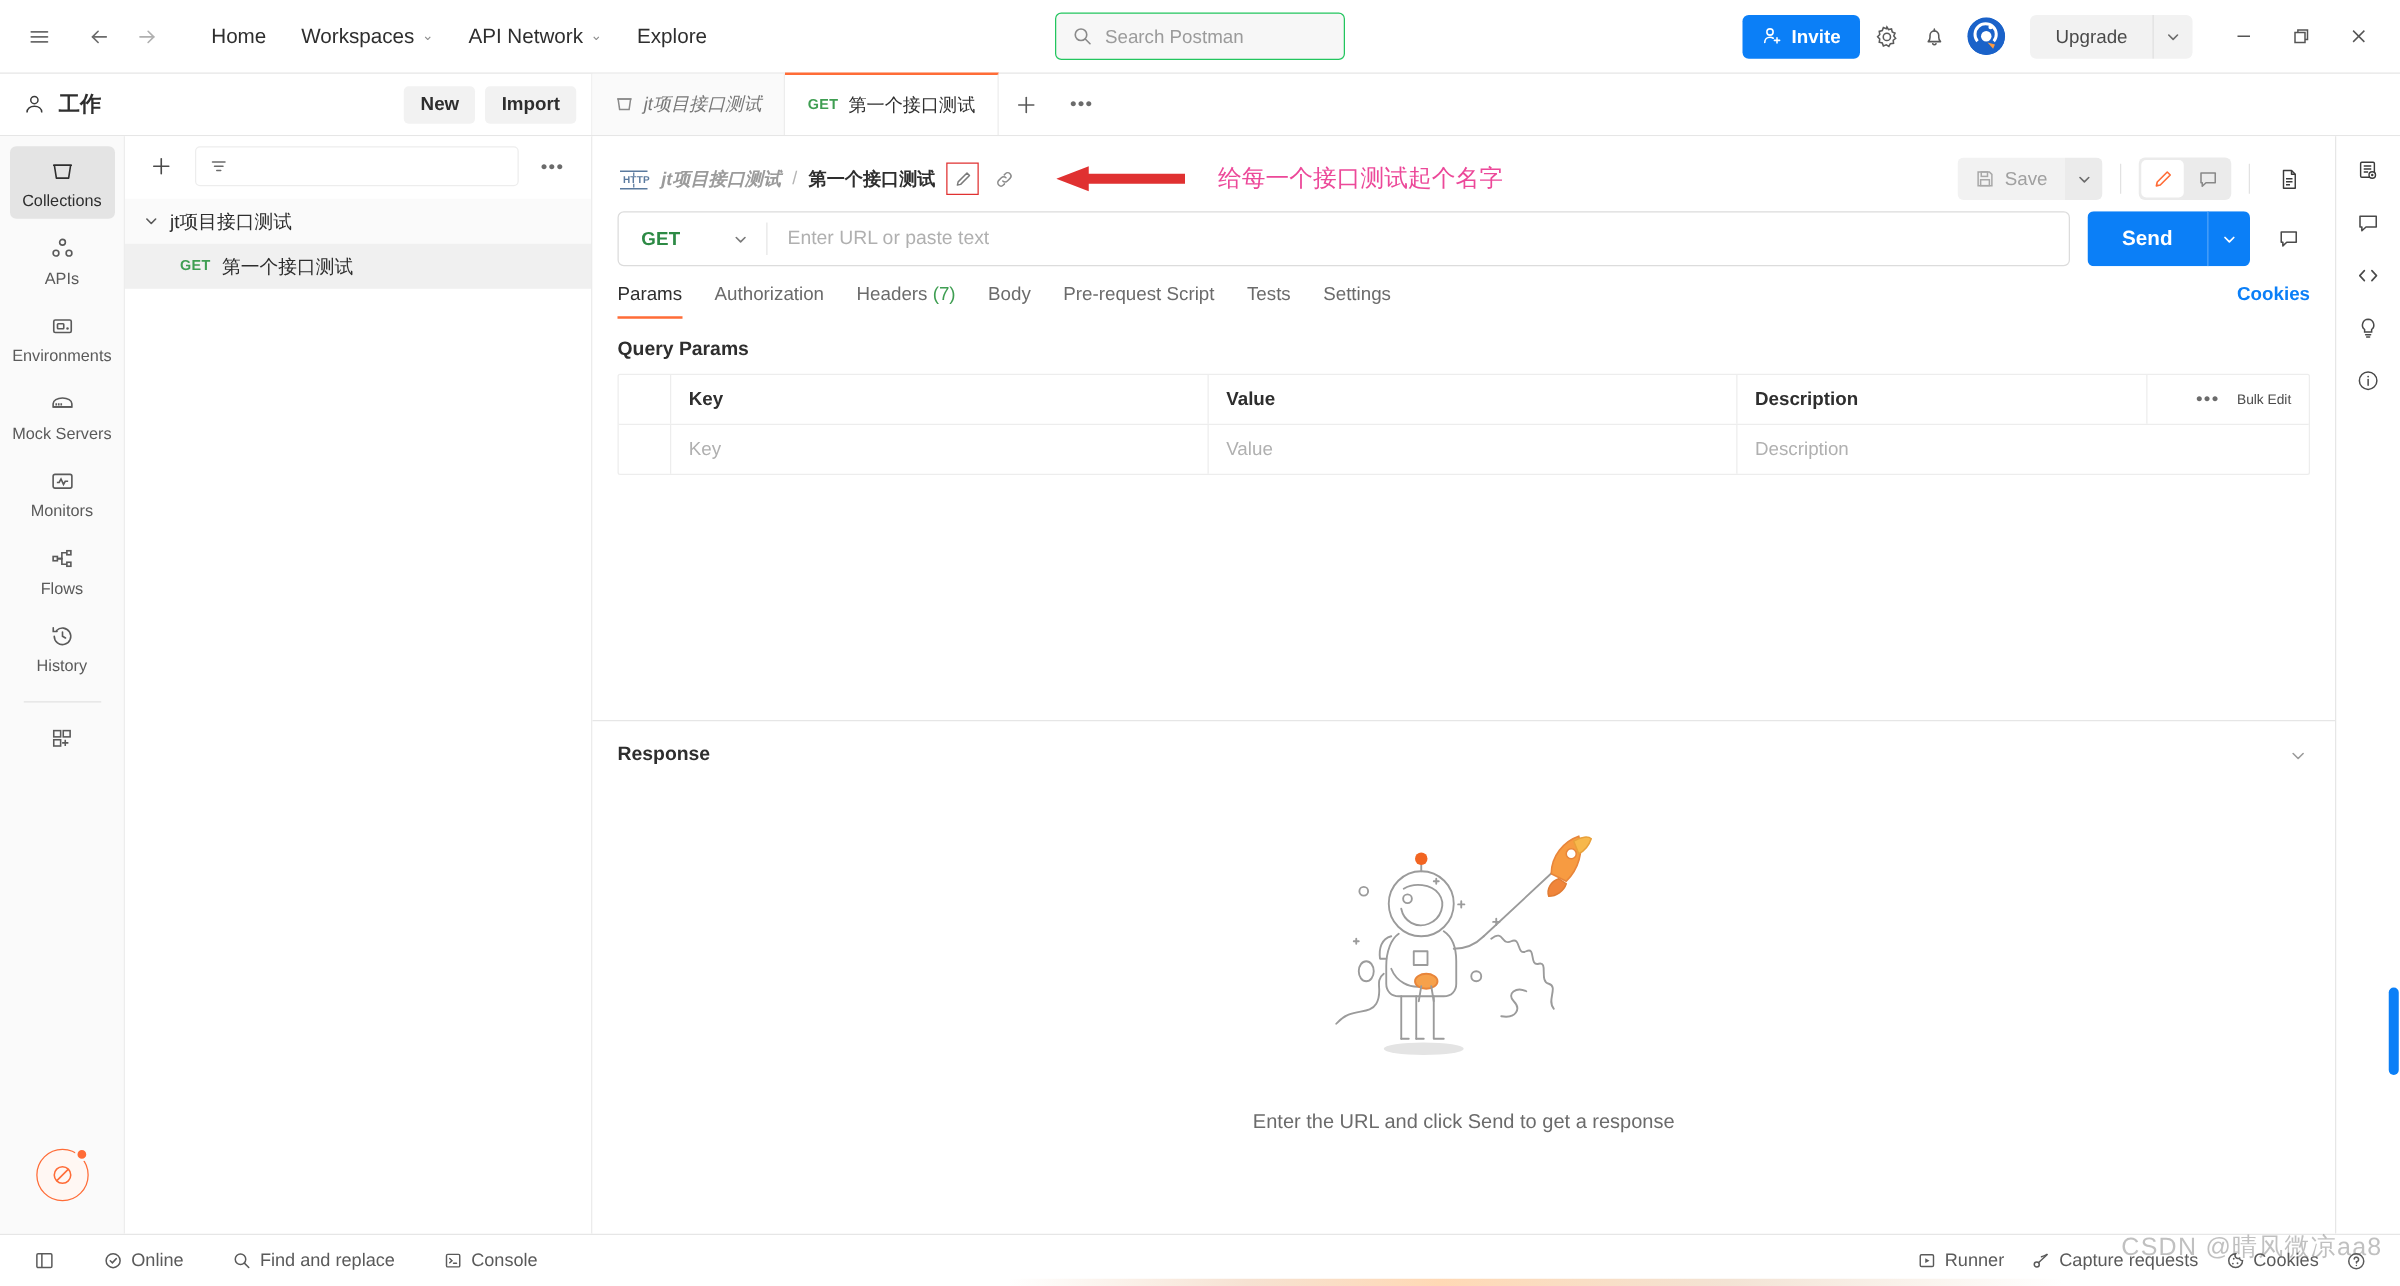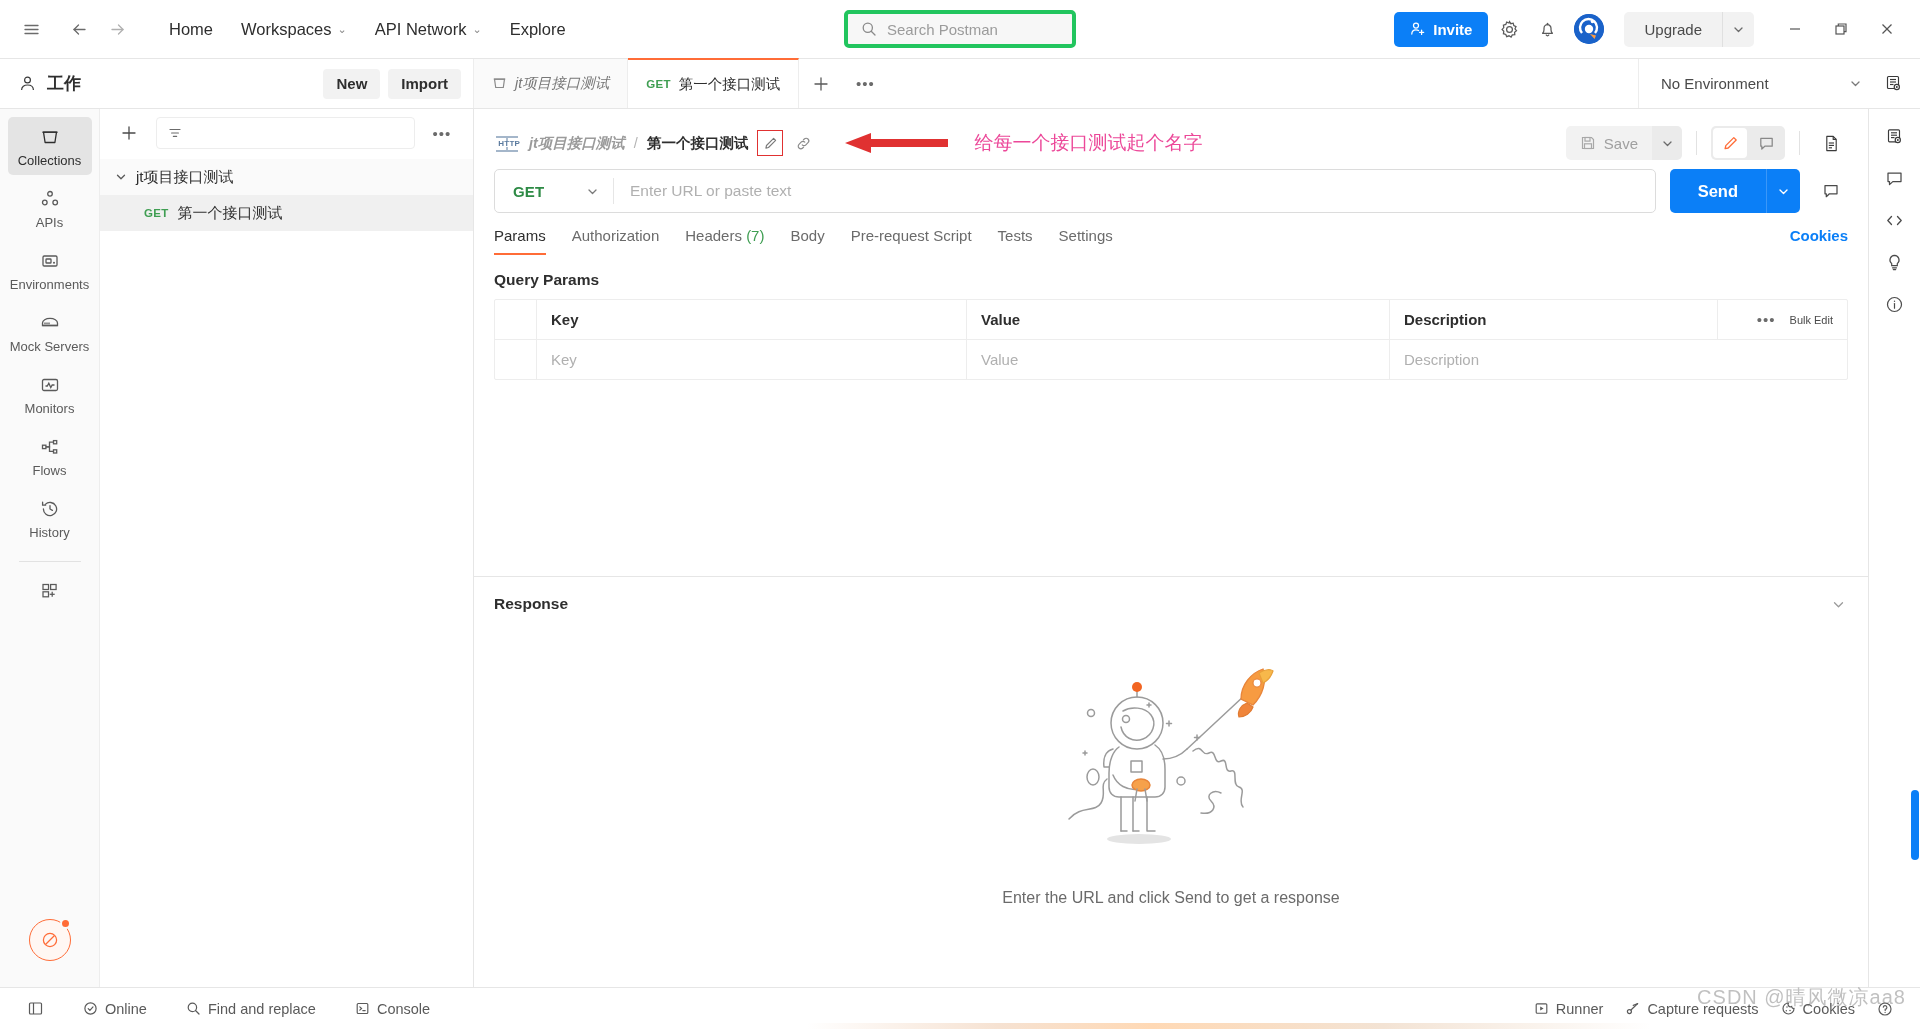--- a/index.html
+++ b/index.html
@@ -24,21 +24,21 @@
   .nav-arrows { display: flex; align-items: center; gap: 4px; margin-left: 14px; }
   .nav-links { display: flex; align-items: center; gap: 6px; margin-left: 24px; }
   .nav-link {
     display: flex; align-items: center; gap: 6px; padding: 7px 11px;
     font-size: 16.5px; color: #2e2e2e; border-radius: 4px; cursor: pointer; white-space: nowrap;
   }
   .caret { font-size: 11px; color: #8a8a8a; line-height: 1; }
 
   .search-wrap {
     position: absolute; left: 50%; transform: translateX(-50%);
-    width: 232px; height: 38px; background: #f7f7f7; border: 4px solid #22c55e;
+    width: 232px; height: 38px; background: #f7f7f7; border: 1px solid #22c55e;
     border-radius: 5px; display: flex; align-items: center; padding: 0 13px; gap: 10px;
     cursor: text;
   }
   .search-wrap input {
     border: none; background: transparent; outline: none; font-size: 15px;
     color: #2e2e2e; width: 100%; font-family: inherit;
   }
   .search-wrap input::placeholder { color: #9b9b9b; }
 
   .topbar-right {
@@ -523,42 +523,20 @@
             <g stroke="#5a5a5a" stroke-width="1.3" stroke-linecap="round">
               <line x1="9" y1="3" x2="9" y2="15"></line>
               <line x1="3" y1="9" x2="15" y2="9"></line>
             </g>
           </svg>
       </div>
       <div class="tab-more">•••</div>
       <div class="tabstrip-filler"></div>
     </div>
 
-    <div class="env-area">
-      <div class="env-select">
-        <span>No Environment</span>
-        <span style="margin-left:auto;color:#7a7a7a">
-          <svg width="13" height="13" viewBox="0 0 13 13">
-              <polyline points="3,5 6.5,8.5 10,5" stroke="#7a7a7a" stroke-width="1.3" fill="none" stroke-linecap="round" stroke-linejoin="round"></polyline>
-            </svg>
-        </span>
-      </div>
-      <div class="icon-btn env-eye">
-        <svg width="19" height="19" viewBox="0 0 19 19">
-            <g stroke="#3a3a3a" stroke-width="1.15" fill="none">
-              <rect x="3.5" y="2.5" width="11" height="12" rx="1"></rect>
-              <line x1="6" y1="5.5" x2="12" y2="5.5"></line>
-              <line x1="6" y1="8" x2="12" y2="8"></line>
-              <line x1="6" y1="10.5" x2="9.5" y2="10.5"></line>
-              <circle cx="12.8" cy="13" r="2.6" fill="#fff"></circle>
-              <circle cx="12.8" cy="13" r="1" fill="#3a3a3a" stroke="none"></circle>
-            </g>
-          </svg>
-      </div>
-    </div>
   </div>
 
   <div class="bodyrow">
 
     <div class="rail">
       <div class="rail-item active">
         <span>
           <svg width="22" height="22" viewBox="0 0 22 22">
               <g stroke="#2e2e2e" stroke-width="1.3" fill="none" stroke-linejoin="round">
                 <path d="M4.5 6.2h13l-1.6 10.3H6.1z"></path>

